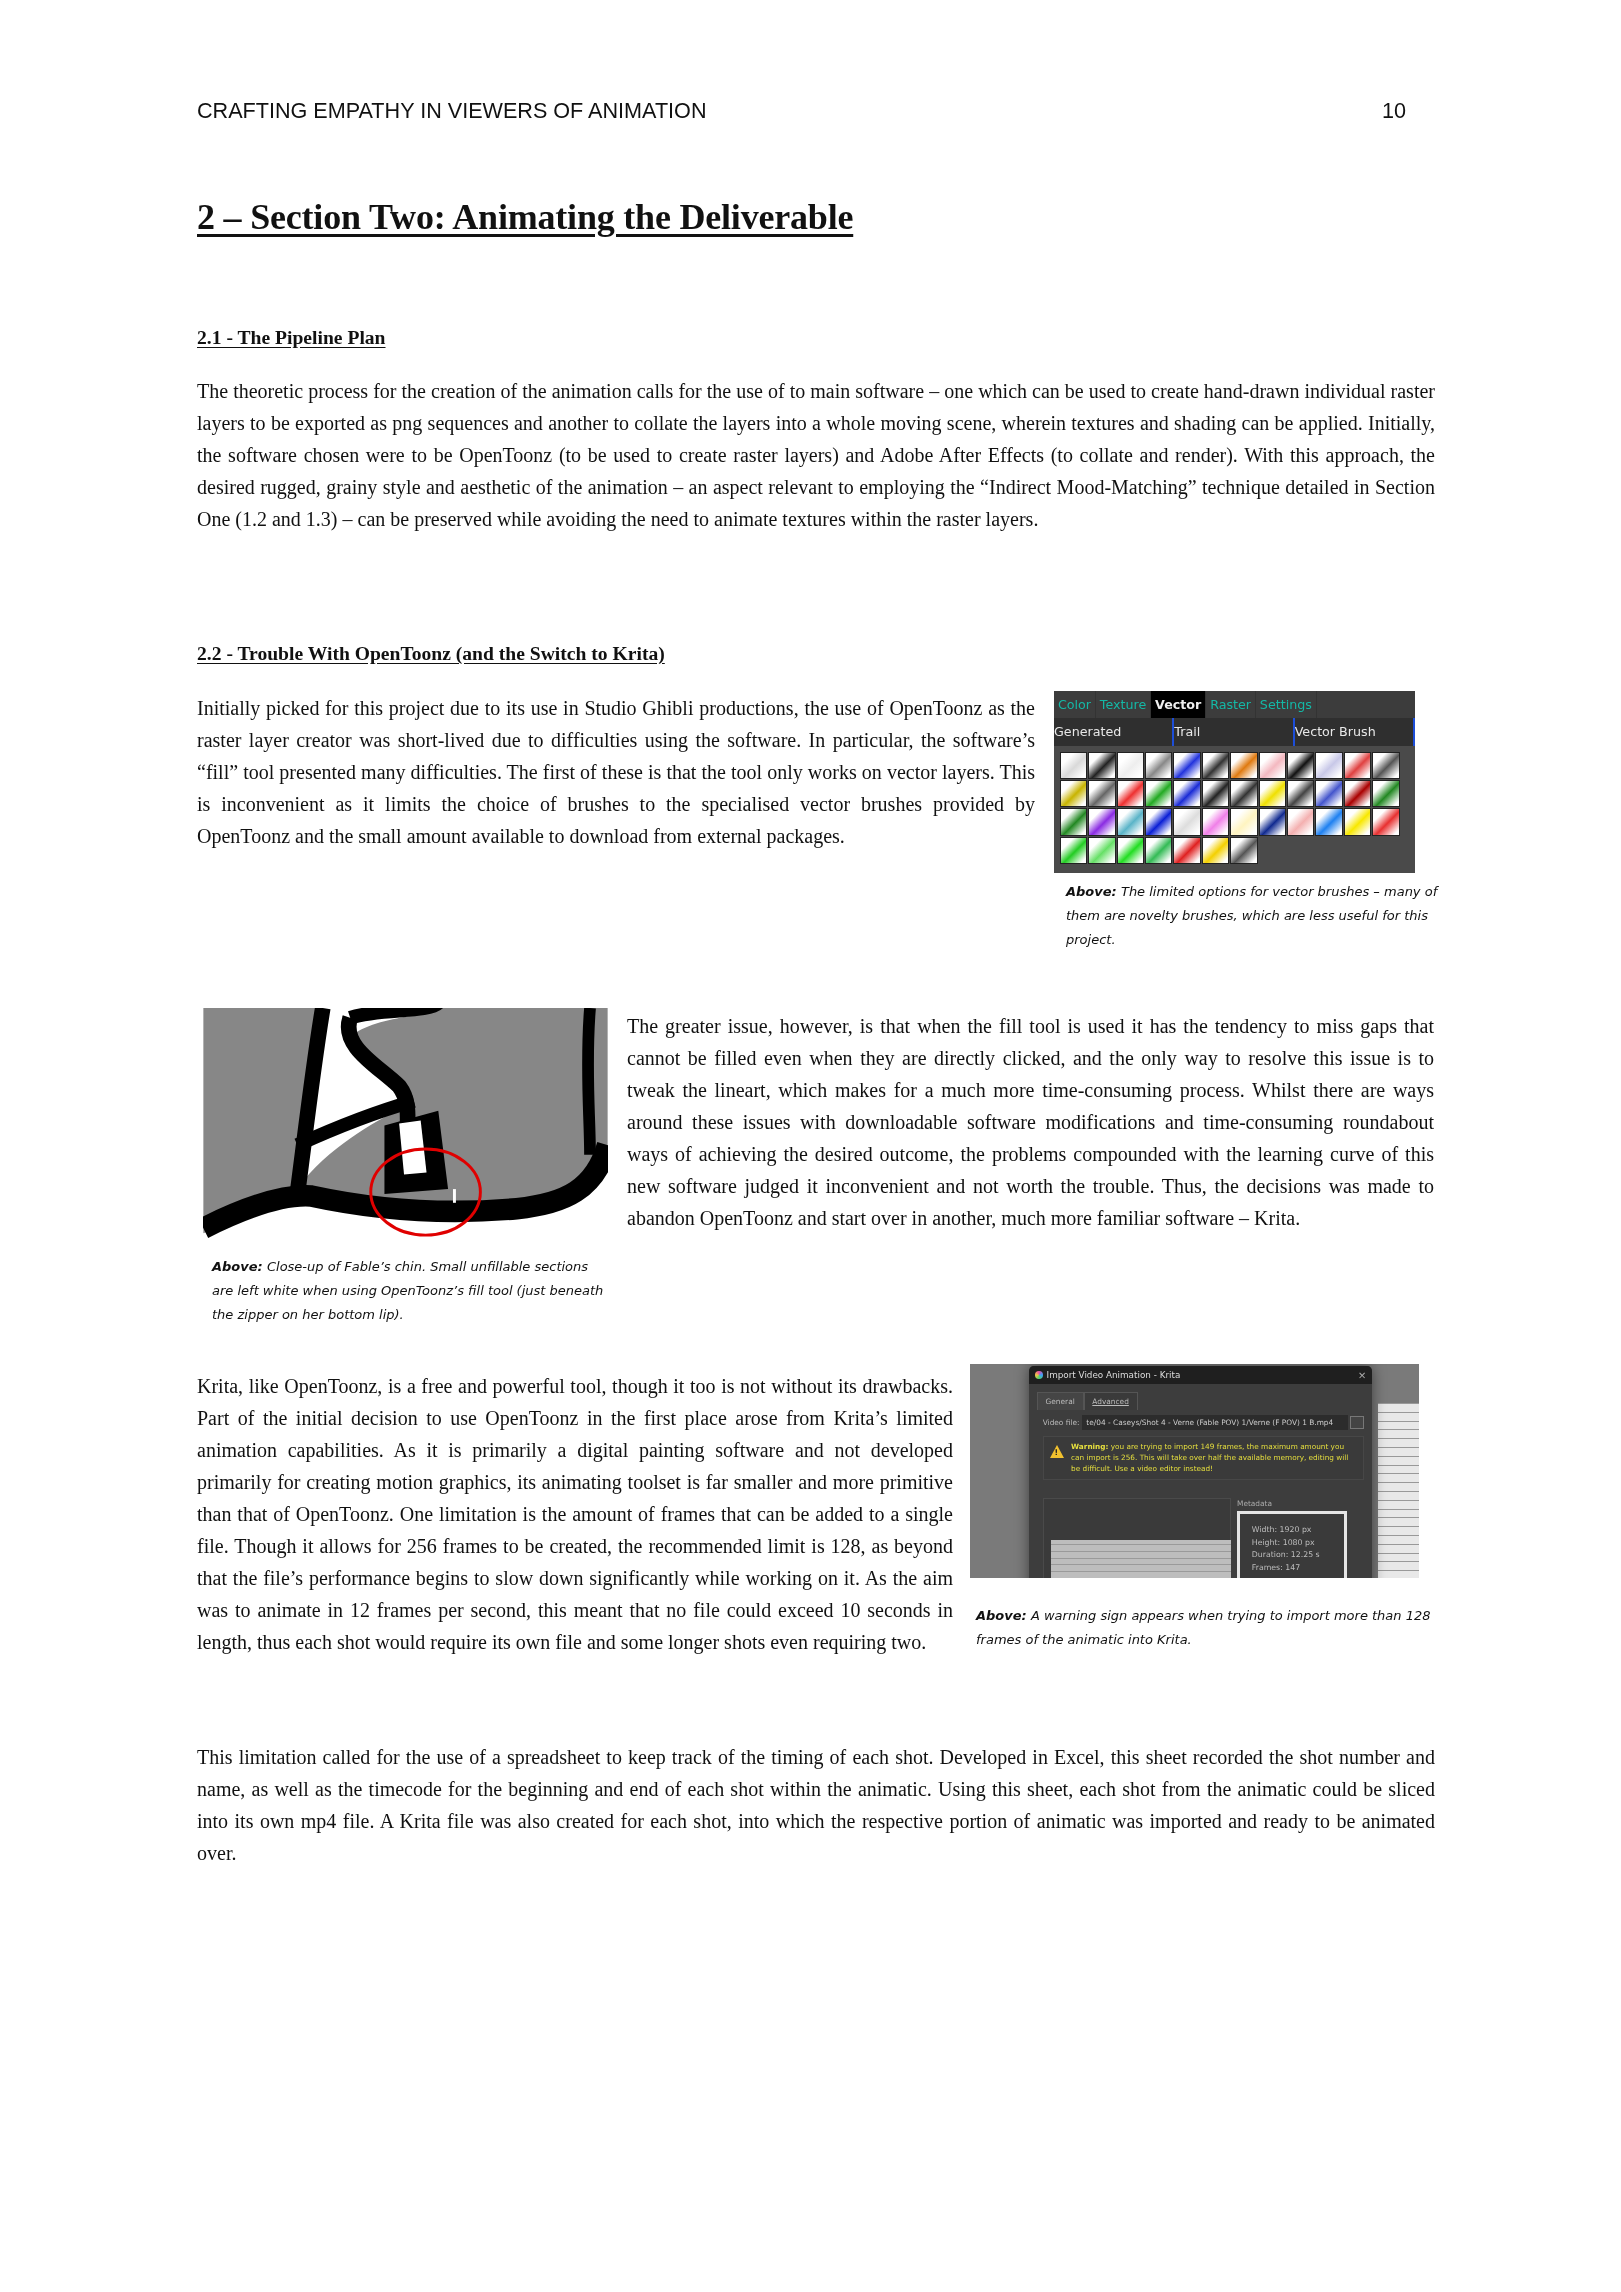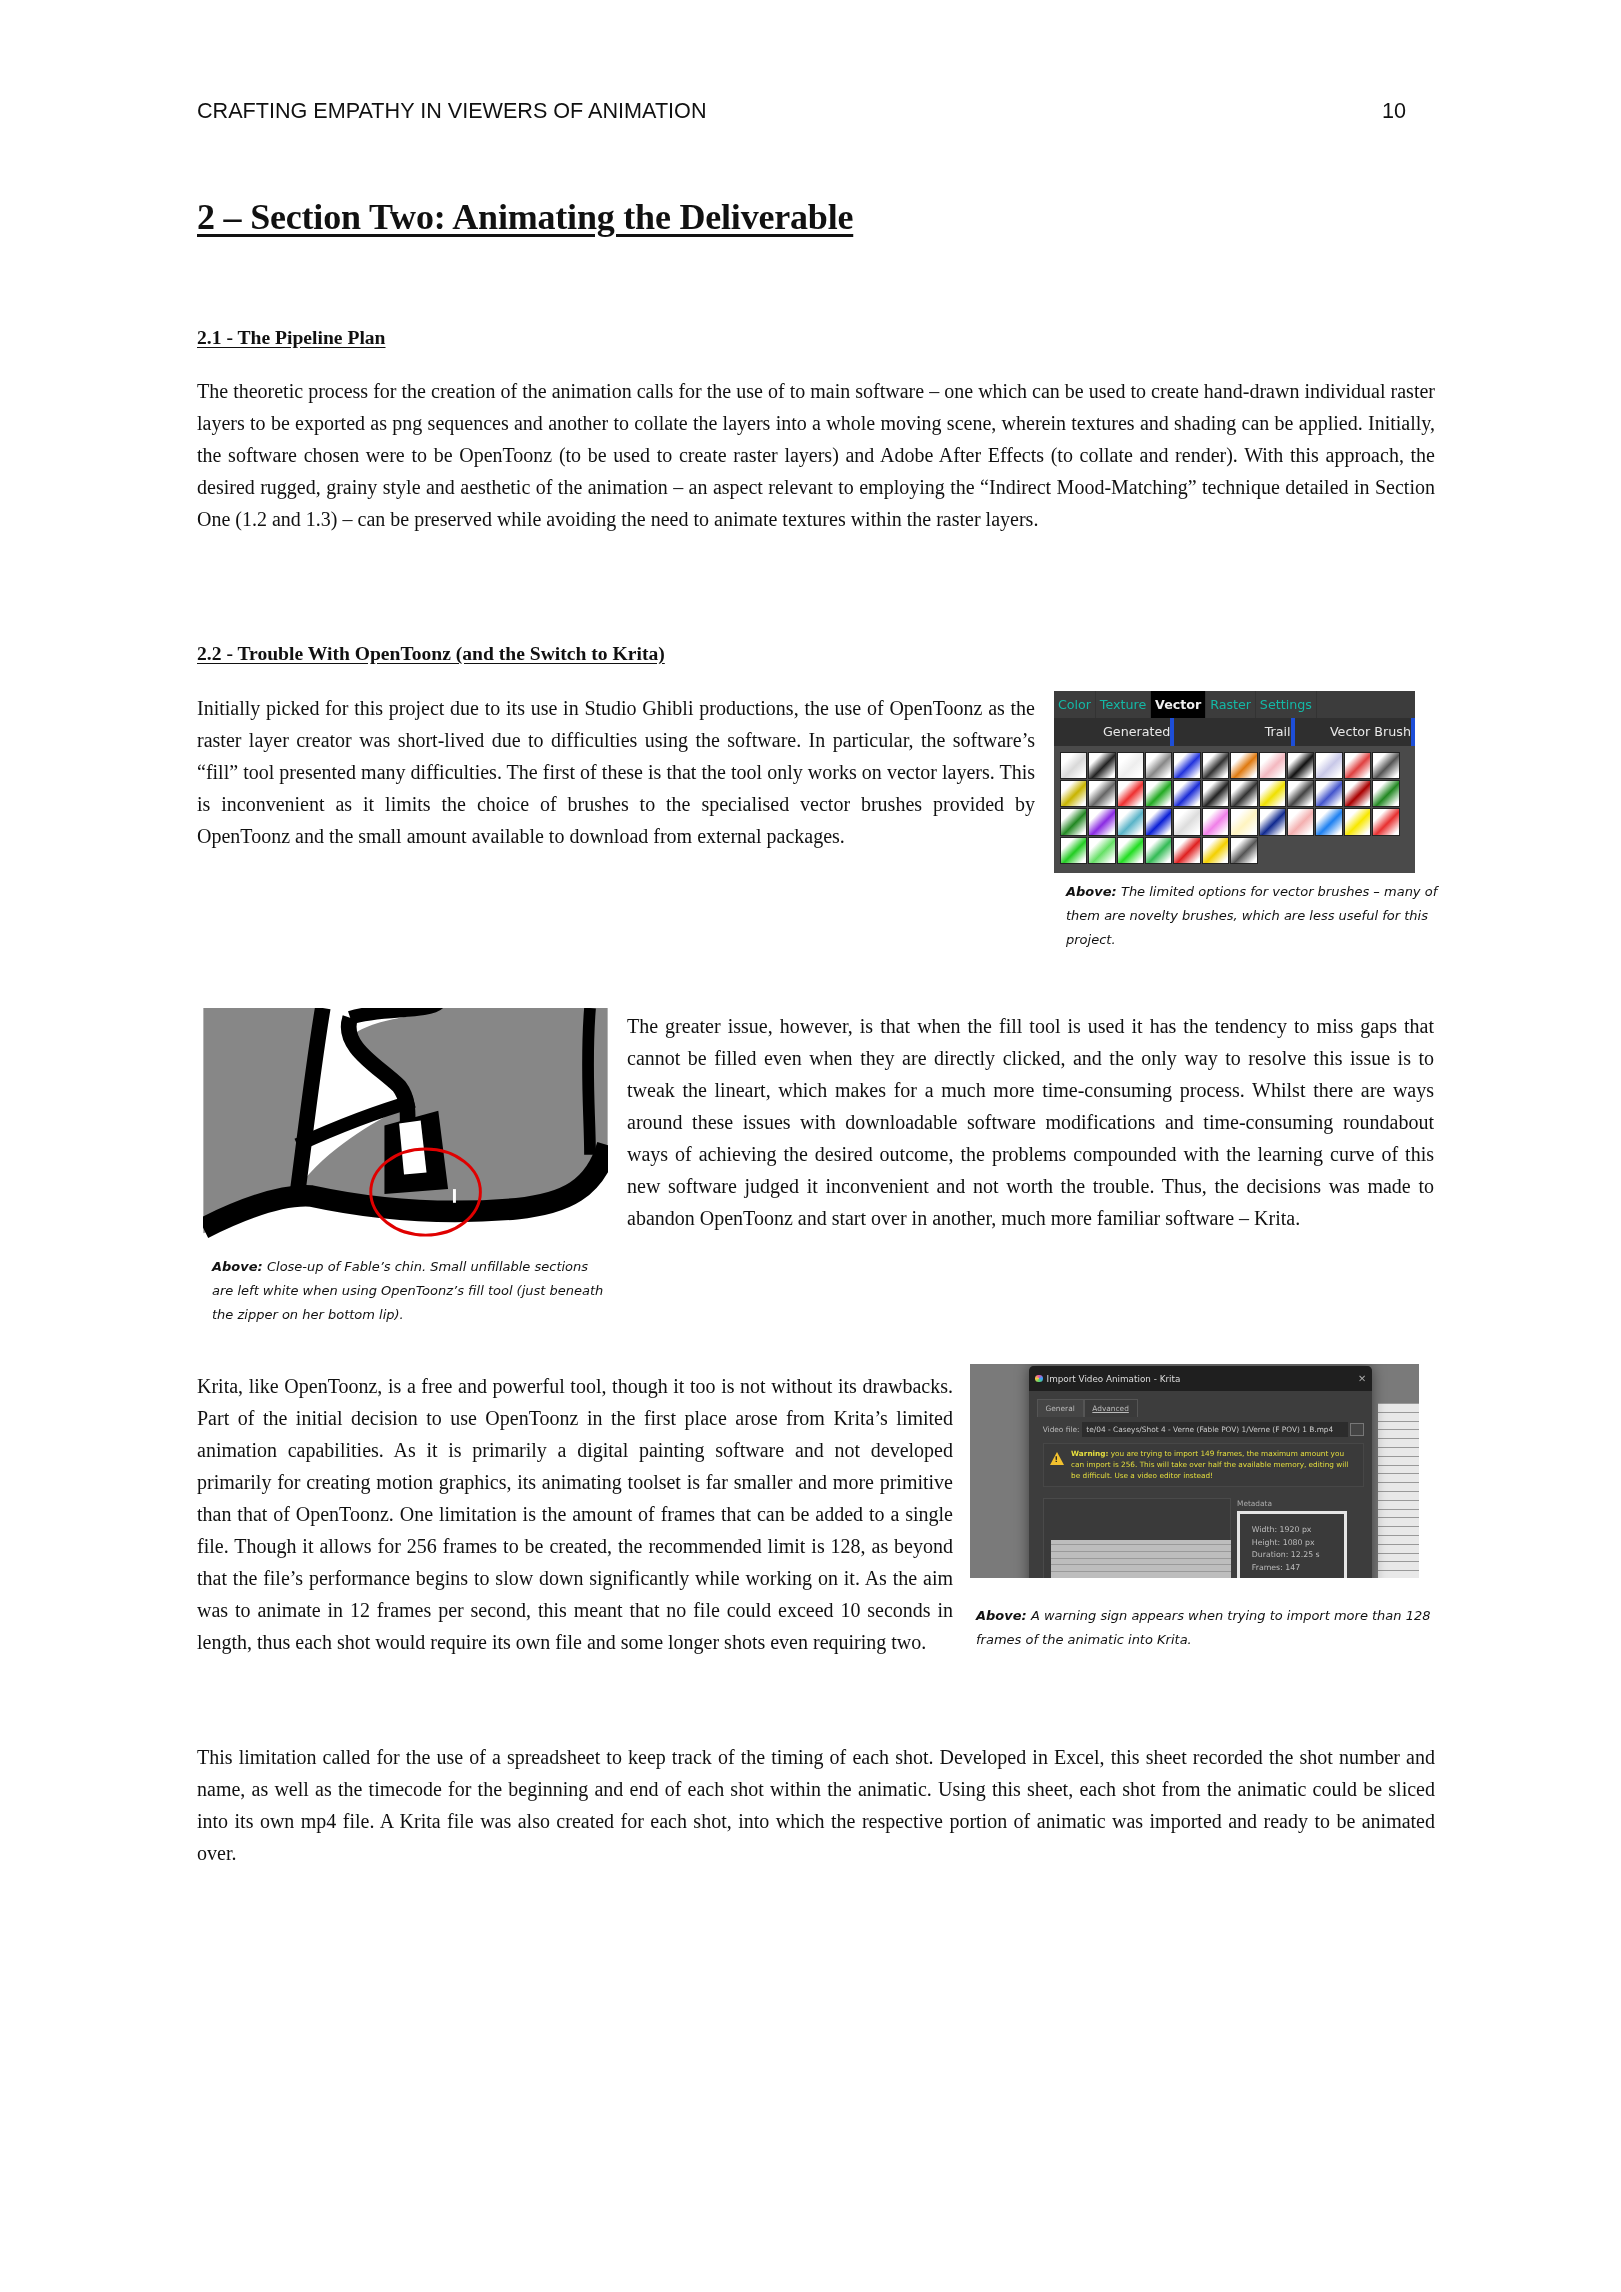--- a/index.html
+++ b/index.html
@@ -10,29 +10,29 @@
   .h2 { font-family: "Liberation Serif", serif; font-weight: bold; font-size: 19.6px; text-decoration: underline; text-underline-offset: 2.9px; }
   .para { font-family: "Liberation Serif", serif; font-size: 20px; line-height: 32px; text-align: justify; margin: 0; color: #111; }
   .caption { font-family: "DejaVu Sans", sans-serif; font-size: 13px; line-height: 24px; font-style: italic; color: #111; }
   .caption b { font-weight: bold; }
   
   .brushpanel { left: 1054px; top: 691px; width: 361px; height: 182px; background: #4a4a4a; font-family: "DejaVu Sans", sans-serif; overflow: hidden; }
   .bp-tabs { display: flex; height: 27.4px; background: #3c3c3c; }
   .bp-tab { color: #14b8a6; font-size: 12.7px; padding: 5.9px 3.9px 0 3.9px; border-right: 1px solid #333; }
   .bp-tab.active { color: #f0f0f0; background: #000000; font-weight: bold; }
   .bp-sub { display: flex; height: 27.4px; background: #2f2f2f; color: #e8e8e8; font-size: 12.7px; }
-  .bp-sub div { flex: 1; text-align: right; padding-top: 5.9px; border-right: 4px solid #1d4ed8; }
+  .bp-sub div { flex: 1; text-align: left; padding-top: 5.9px; border-right: 2px solid #1d4ed8; }
   .bp-grid { display: grid; grid-template-columns: repeat(12, 27.4px); grid-auto-rows: 27.4px; gap: 1px; padding: 5.9px 0 0 5.9px; }
   .bp-cell { background: #fff; border: 1px solid #222; box-sizing: border-box; }
   
   .chin { left: 203px; top: 1008px; width: 405px; height: 232px; background: #fff; overflow: hidden; }
   
   .krita { left: 970px; top: 1364px; width: 449px; height: 214px; background: #7a7a7a; overflow: hidden; font-family: "DejaVu Sans", sans-serif; }
   .k-dialog { position: absolute; left: 59px; top: 2px; width: 343px; height: 225px; background: #3d3d3d; border-radius: 4.9px 4.9px 0 0; box-shadow: 0 0 13.7px rgba(0,0,0,0.5); }
-  .k-title { height: 25px; background: #1f1f1f; color: #ddd; font-size: 8.8px; display: flex; align-items: center; padding: 0 5.9px; border-radius: 4.9px 4.9px 0 0; }
+  .k-title { height: 18px; background: #1f1f1f; color: #ddd; font-size: 8.8px; display: flex; align-items: center; padding: 0 5.9px; border-radius: 4.9px 4.9px 0 0; }
   .k-logo { width: 7.8px; height: 7.8px; border-radius: 50%; background: conic-gradient(#e94aa5, #3aa0ff, #54d36b, #f6c945, #e94aa5); margin-right: 3.9px; }
   .k-close { margin-left: auto; color: #aaa; font-size: 9.8px; }
   .k-tabs { display: flex; margin: 7.8px 0 0 7.8px; }
   .k-tab { font-size: 7.4px; color: #bbb; padding: 3.9px 7.8px; border: 1px solid #555; border-bottom: none; background: #454545; text-align: right; }
   .k-tab.adv { background: #3a3a3a; text-decoration: underline; }
   .k-row { display: flex; align-items: center; margin: 5.9px 7.8px 0 13.7px; font-size: 7.4px; color: #bbb; }
   .k-input { flex: 1; background: #2c2c2c; color: #ccc; padding: 2.9px 3.9px; margin-left: 2.9px; white-space: nowrap; overflow: hidden; }
   .k-folder { width: 11.8px; height: 10.8px; border: 1px solid #777; margin-left: 2.9px; background: #444; }
   .k-warn { margin: 5.9px 7.8px 0 13.7px; border: 1px solid #474747; background: #3a3a3a; padding: 4.9px 4.9px 4.9px 27.4px; position: relative; color: #e6df3e; font-size: 7.3px; line-height: 10.8px; }
   .k-warn-icon { position: absolute; left: 5.9px; top: 7.8px; width: 0; height: 0; border-left: 7.8px solid transparent; border-right: 7.8px solid transparent; border-bottom: 13.7px solid #f2c12e; }

